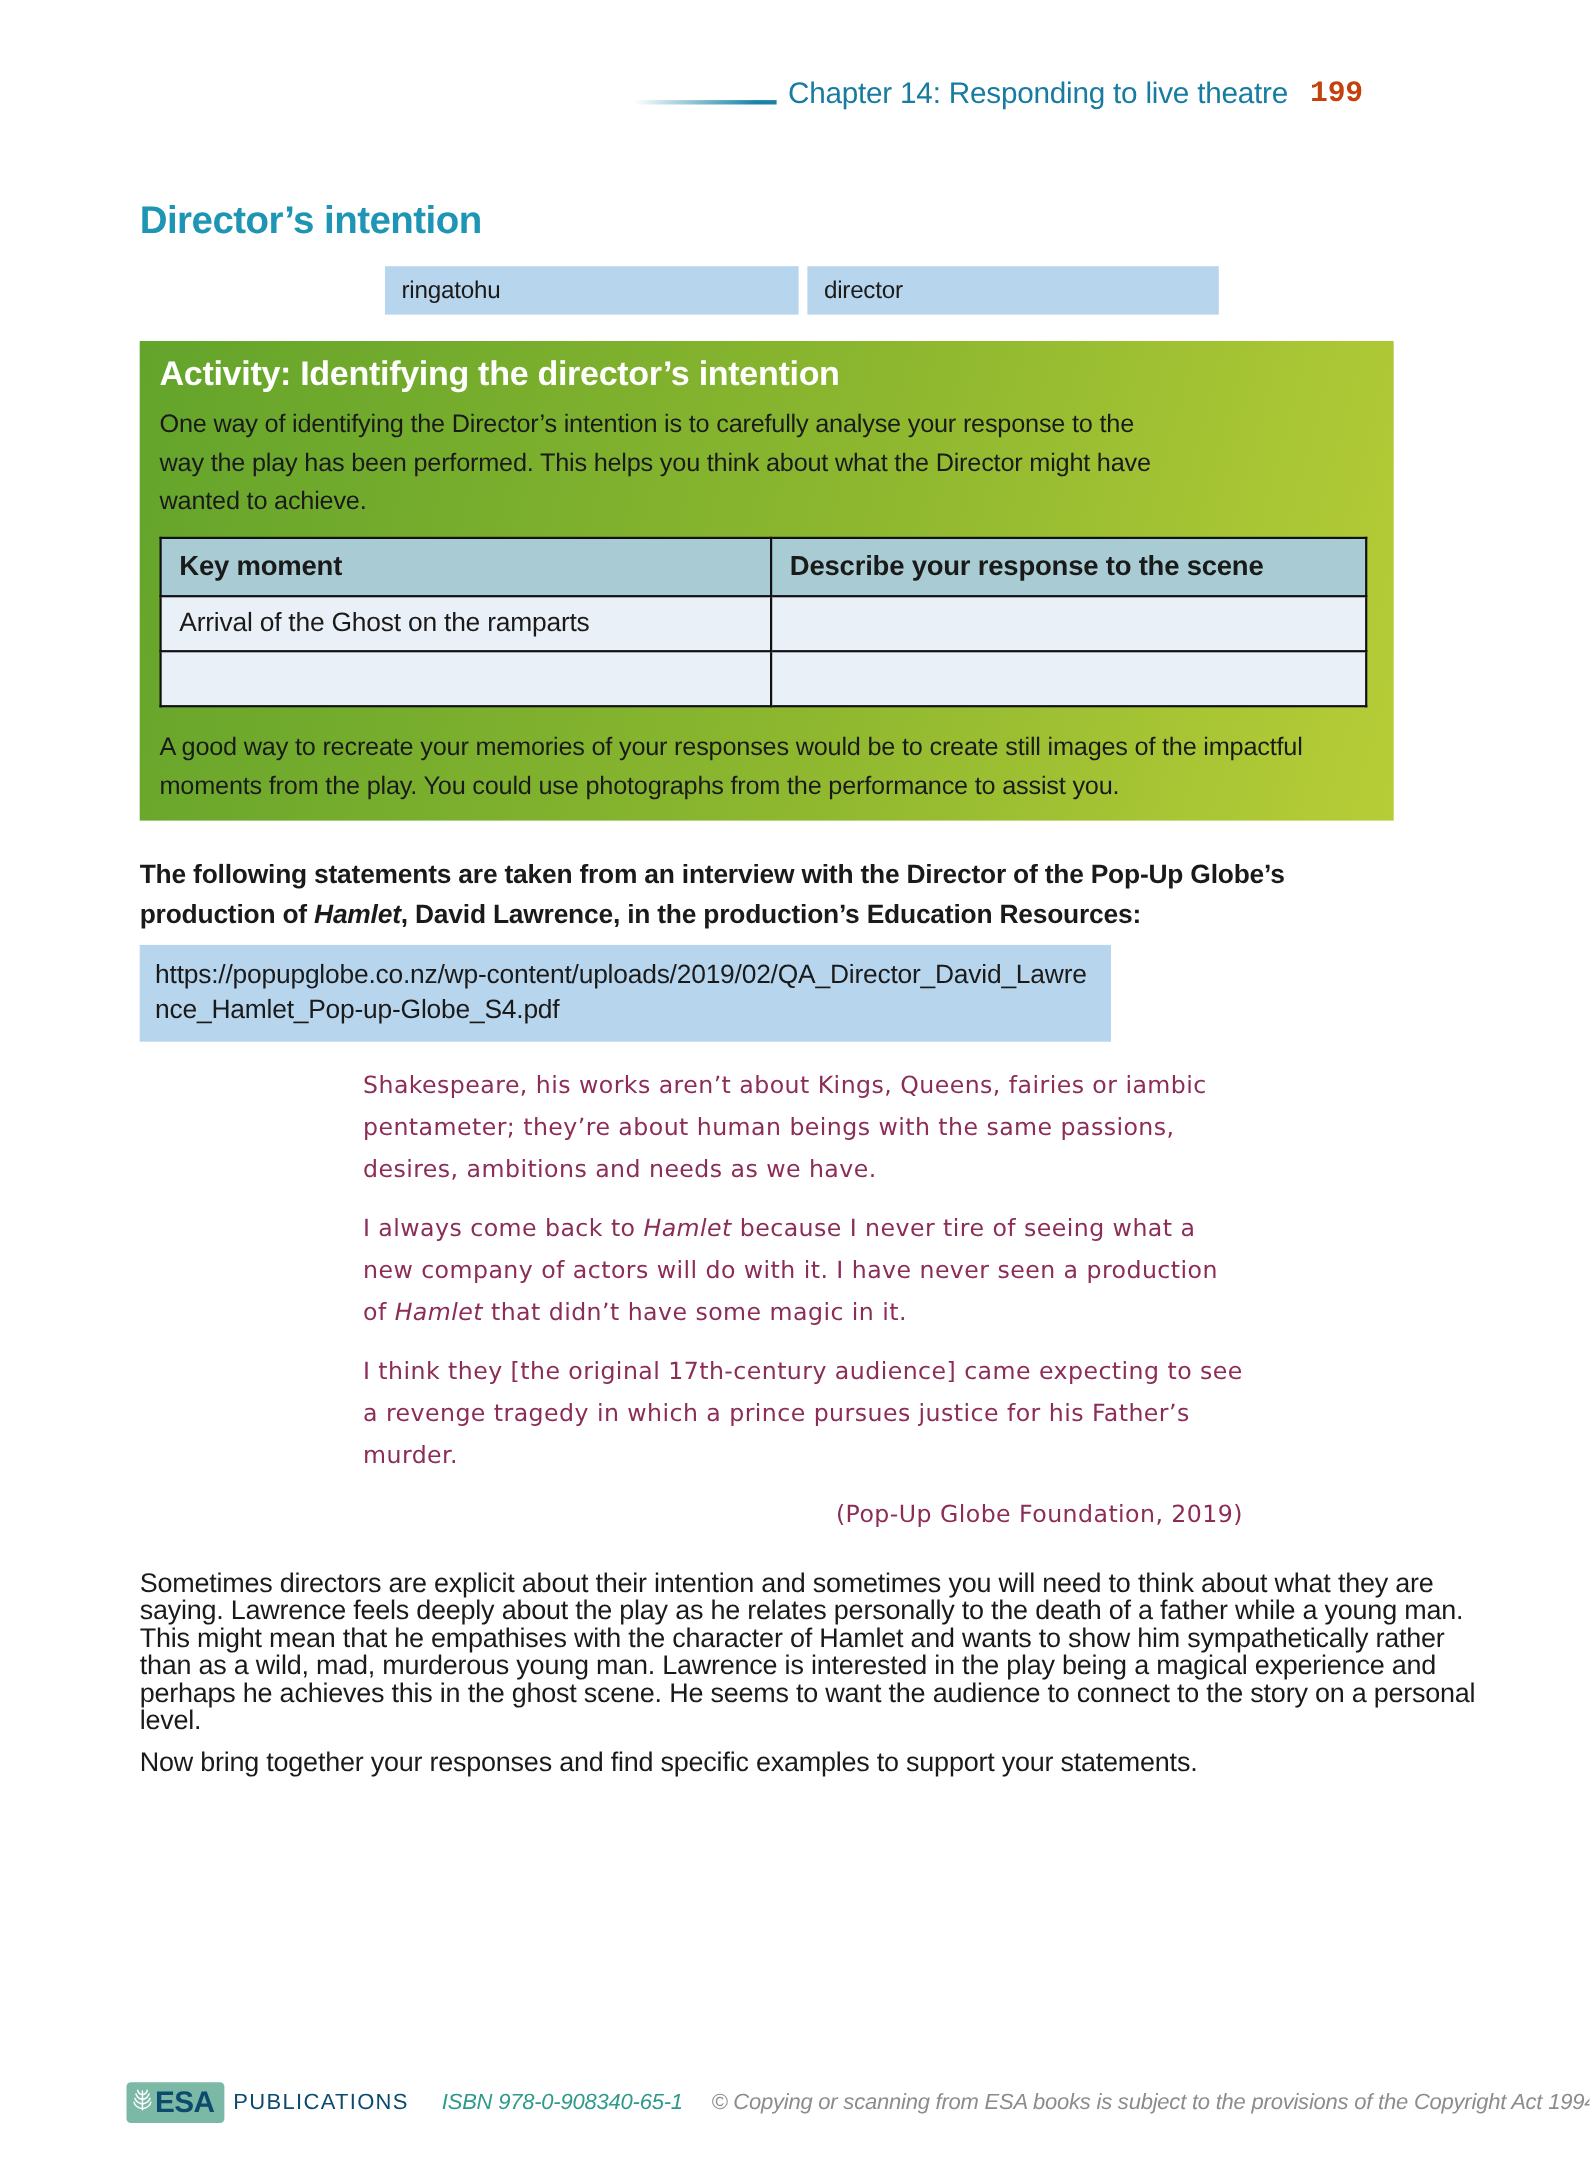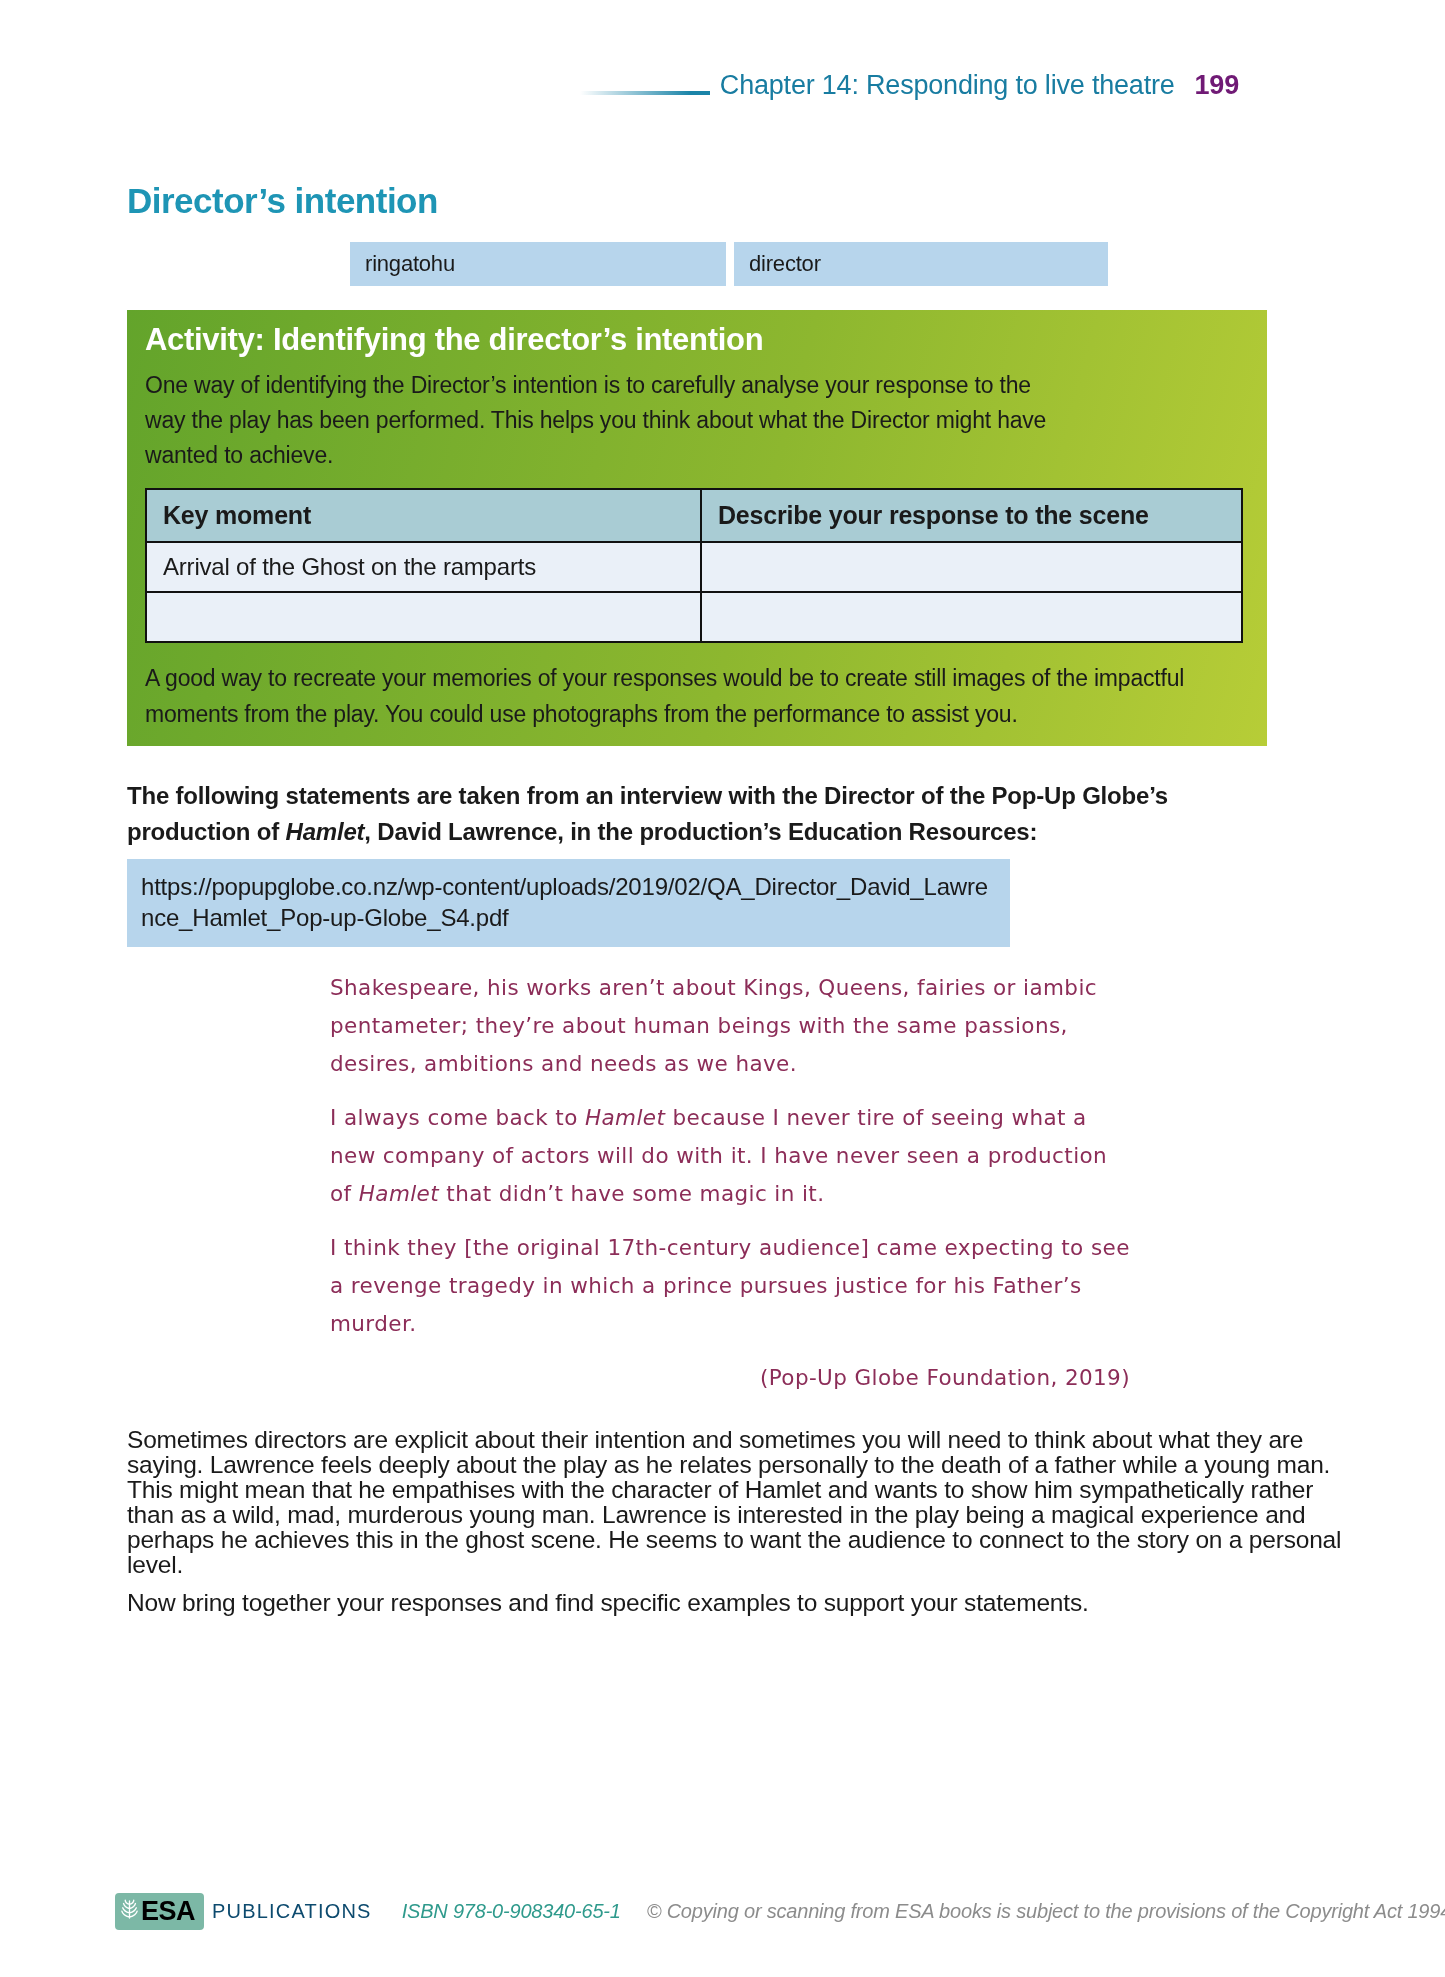--- a/index.html
+++ b/index.html
@@ -13,21 +13,21 @@
   
   .page-header{
     margin-top:70px;display:flex;align-items:center;justify-content:flex-end;
     margin-right:218px;
   }
   .header-rule{
     width:130px;height:4px;margin-right:10px;margin-top:14px;
     background:linear-gradient(to right, rgba(26,132,168,0), #1a84a8 85%);
   }
   .chapter-title{color:#187ca1;font-size:27px;}
-  .page-number{color:#701a75;font-size:27px;font-weight:bold;margin-left:20px;}
+  .page-number{color:#c2410c;font-size:27px;font-weight:bold;margin-left:20px;font-family:Liberation Mono, monospace;}
 
   
   .section-title{
     margin:80px 0 0 115px;color:#1e95b5;font-size:35px;font-weight:bold;
     letter-spacing:-0.5px;
   }
 
   
   .vocab-row{margin:21px 0 0 338px;display:flex;gap:8px;}
   .vocab-cell{
@@ -83,21 +83,21 @@
   i.serifless{font-style:italic;}
 
   
   .page-footer{
     position:absolute;left:115px;top:1893px;display:flex;align-items:center;white-space:nowrap;
   }
   .esa-logo{
     background:#7cb8a6;border-radius:4px;height:37px;display:flex;align-items:center;
     padding:0 9px 0 6px;
   }
-  .esa-logo-text{color:#000000;font-weight:bold;font-size:27px;letter-spacing:-0.5px;margin-left:3px;}
+  .esa-logo-text{color:#0c4a6e;font-weight:bold;font-size:27px;letter-spacing:-0.5px;margin-left:3px;}
   .publisher-name{color:#0c4a6e;font-size:20px;letter-spacing:1.2px;margin-left:8px;}
   .isbn-text{color:#2f9a8c;font-size:20px;font-style:italic;margin-left:30px;}
   .copyright-text{color:#8c8c8c;font-size:20px;font-style:italic;margin-left:26px;}
 </style>
 </head>
 <body>
 
 <div class="page">
 
   <div class="page-header">

